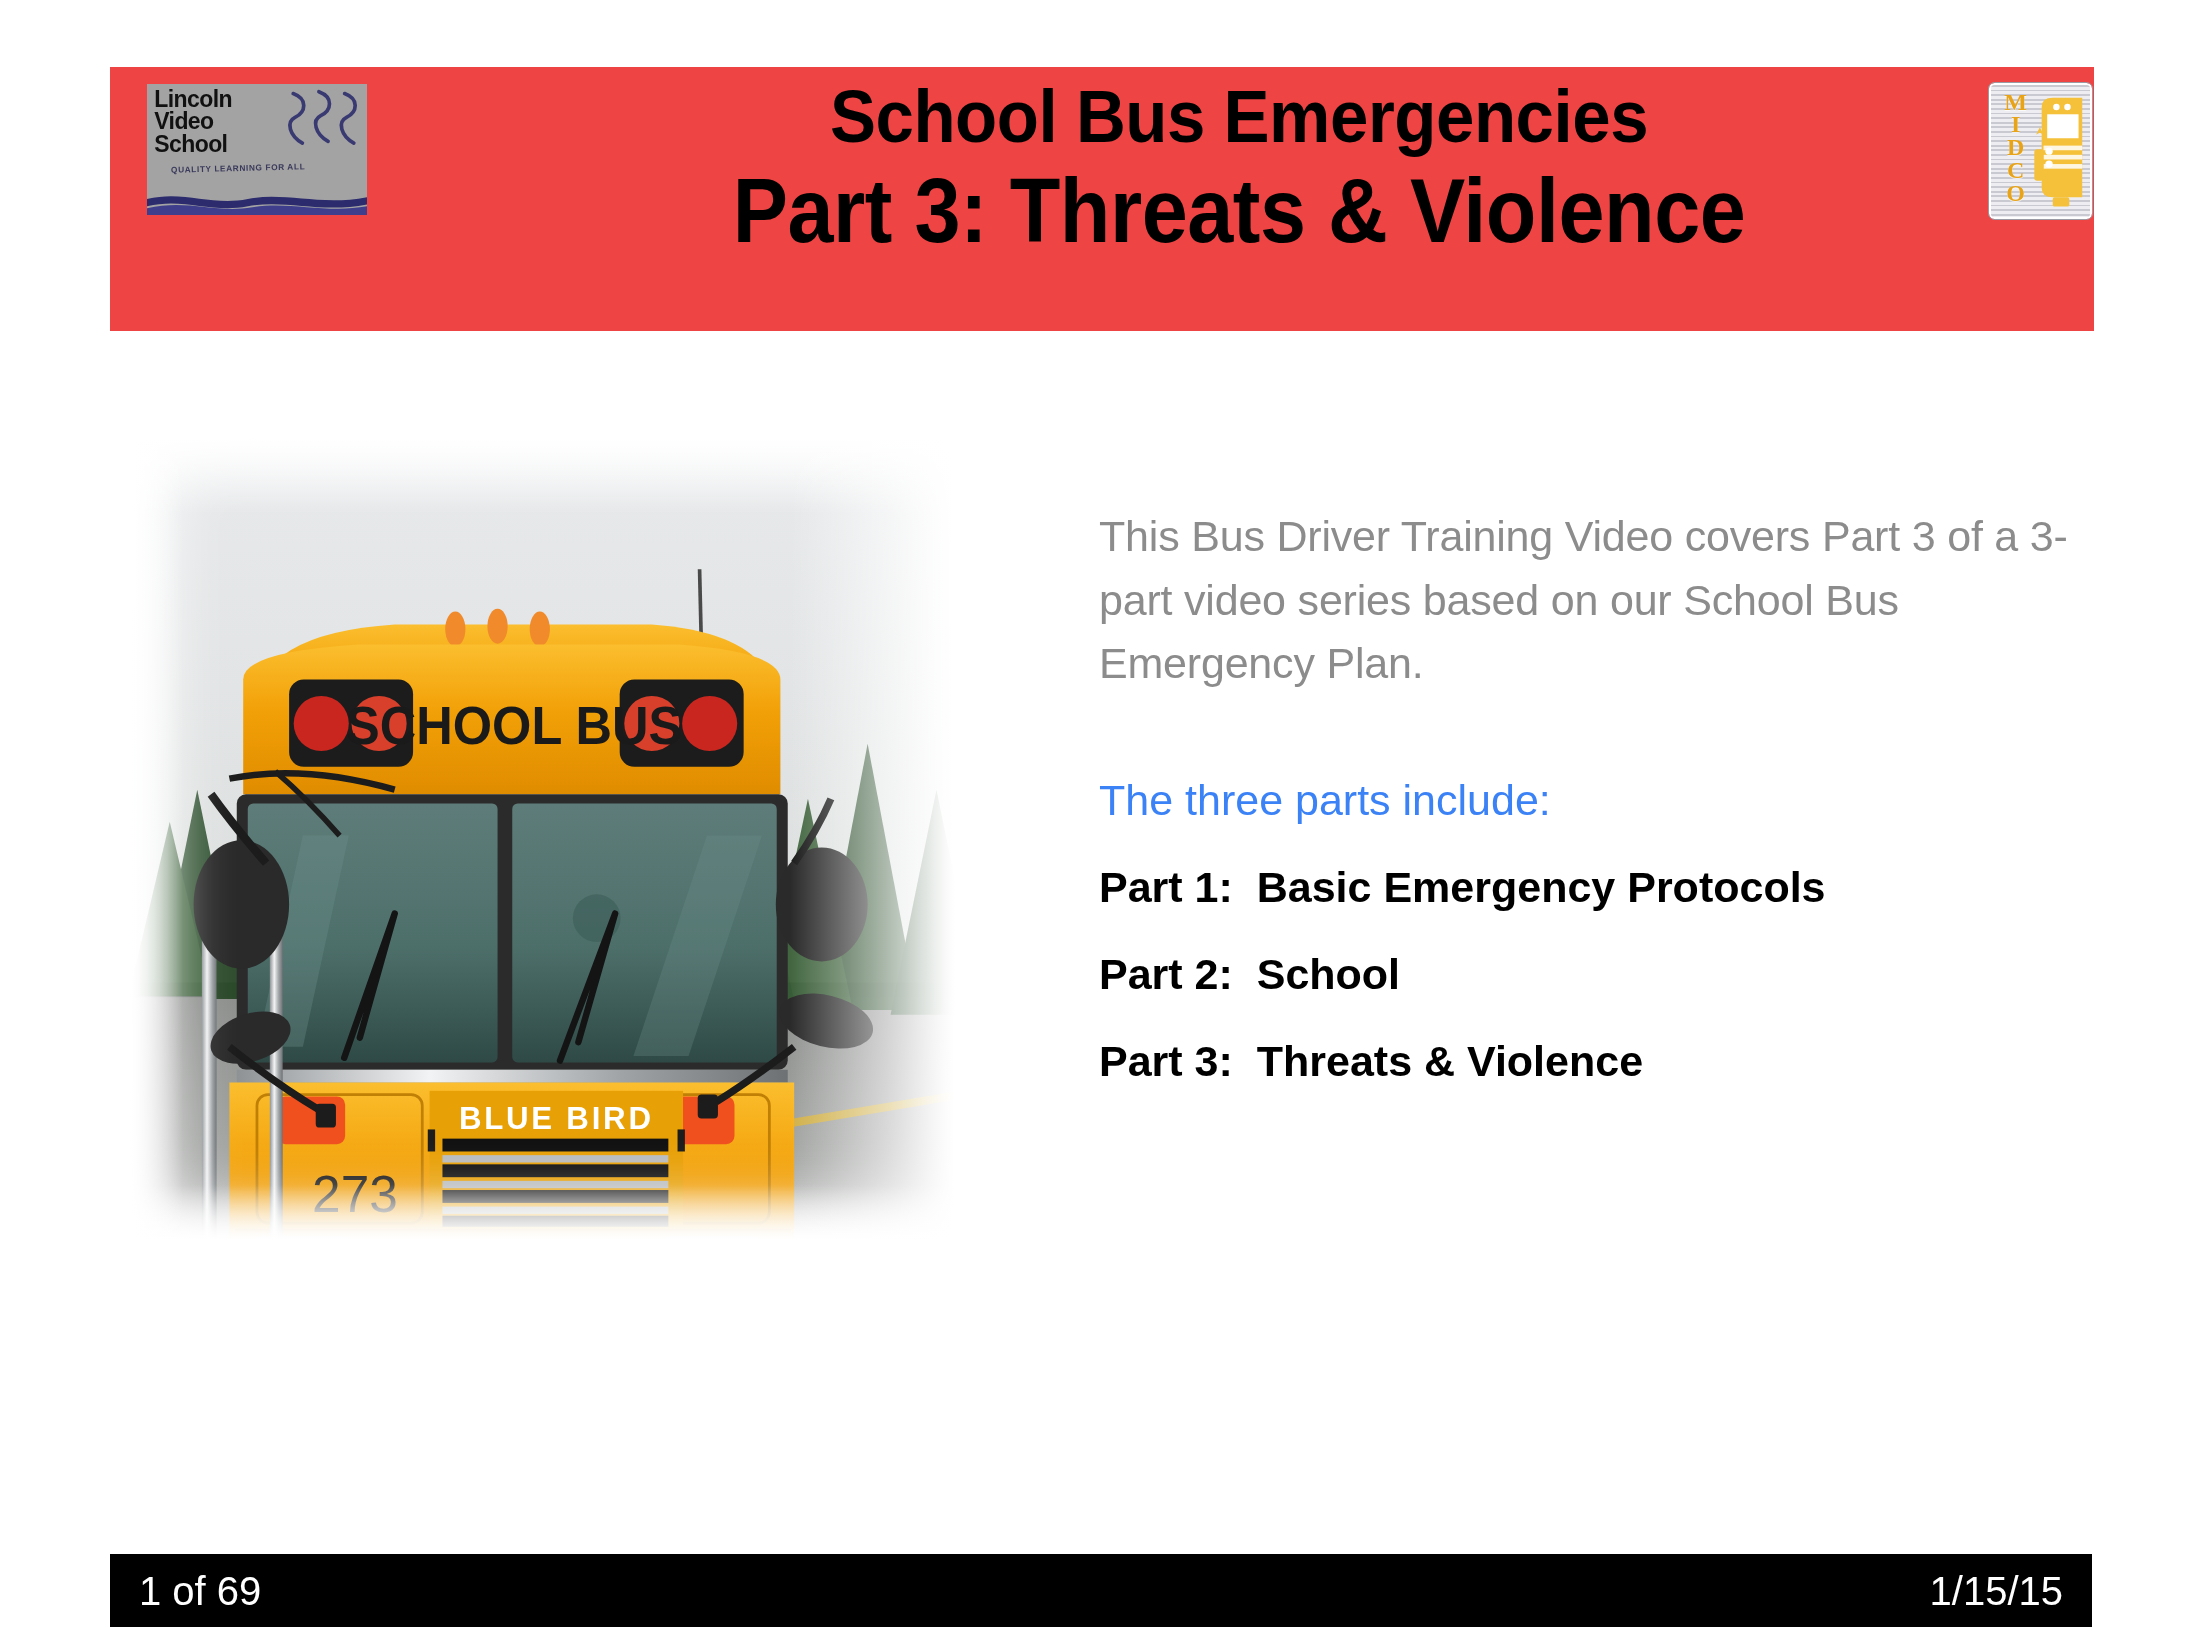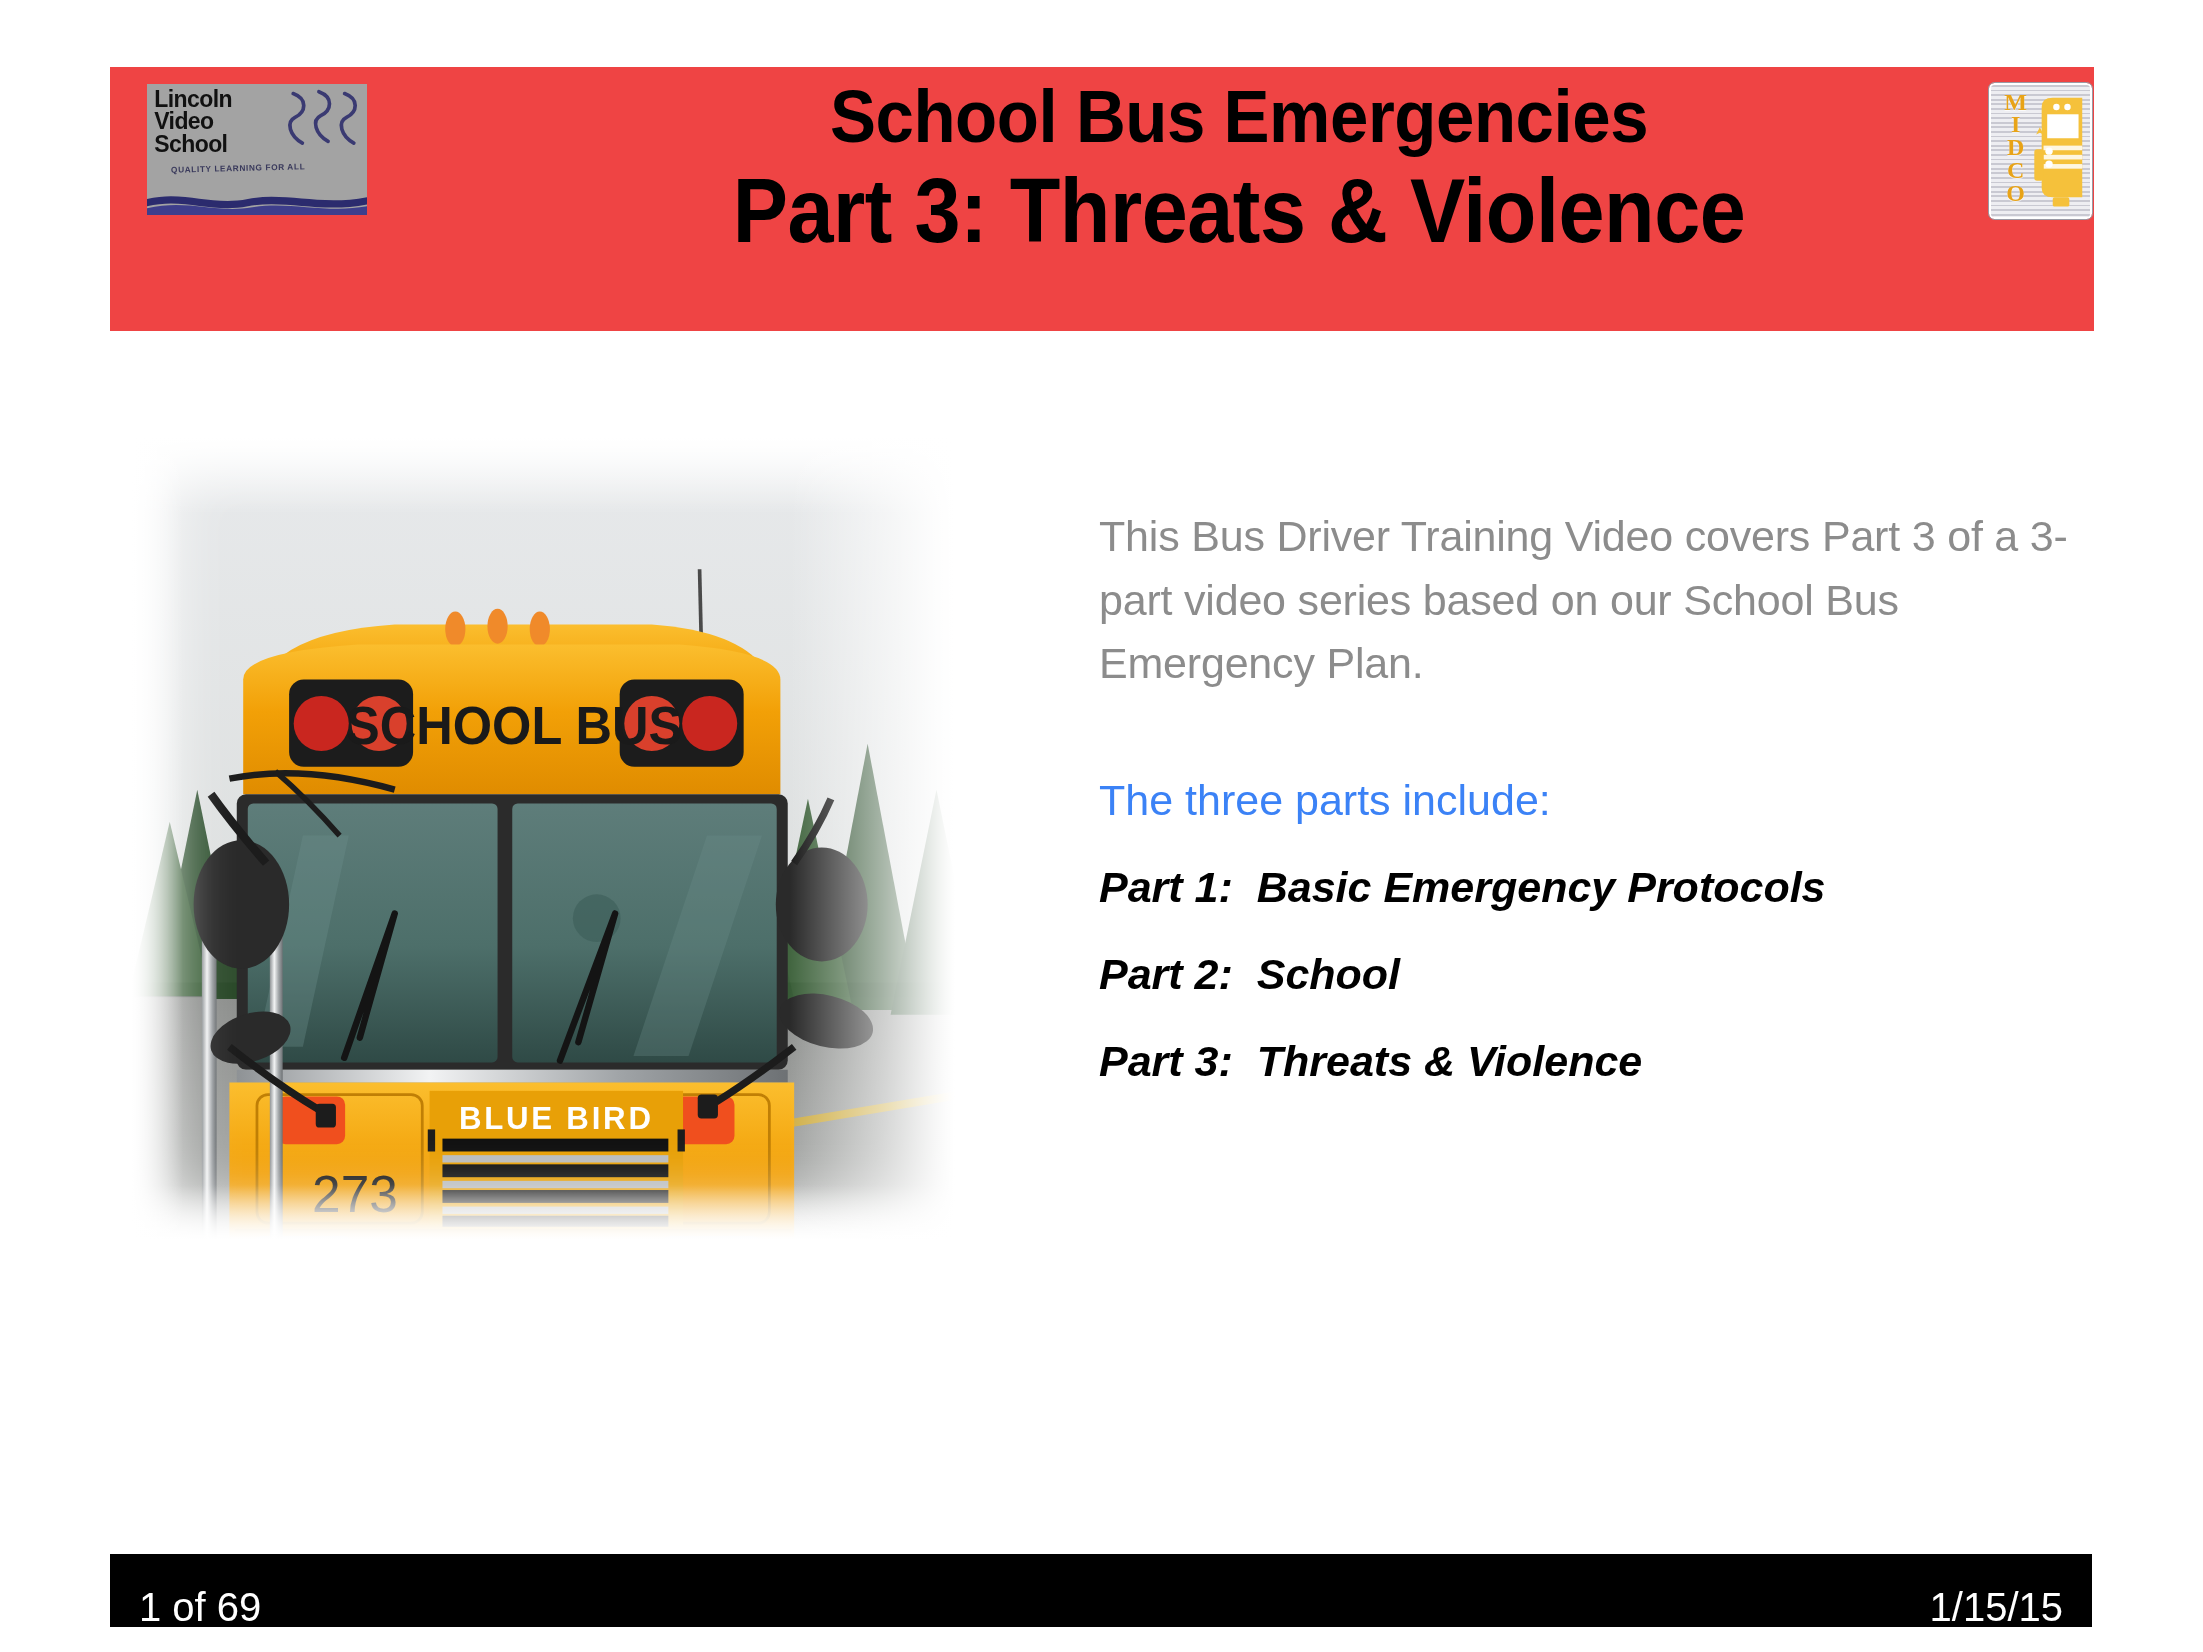--- a/index.html
+++ b/index.html
@@ -187,33 +187,32 @@
     color: #3b82f6;
   }
   .part-item {
     margin-top: 44px;
     font-family: "Liberation Sans Narrow", "Liberation Sans", sans-serif;
     font-weight: bold;
     font-size: 43px;
     line-height: 1.0;
     color: #000000;
     white-space: pre;
-    font-style: italic;
   }
 
   
   .footer-bar {
     position: absolute;
     left: 110px;
     top: 1554px;
     width: 1982px;
     height: 73px;
     background: #000000;
     display: flex;
-    align-items: flex-end;
+    align-items: center;
     justify-content: space-between;
     padding: 0 29px;
   }
   .footer-text {
     color: #ffffff;
     font-family: "Liberation Sans", sans-serif;
     font-size: 40px;
     line-height: 1;
   }
 </style>

